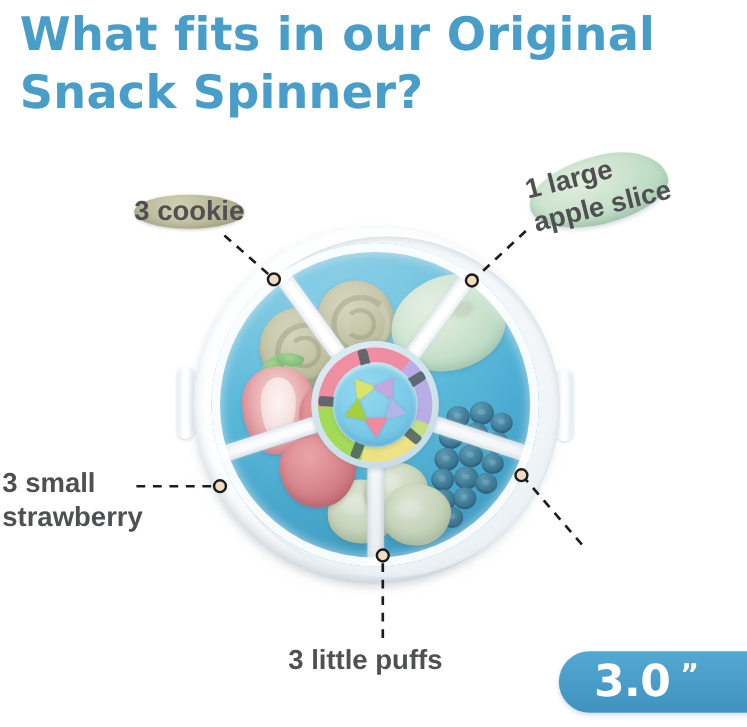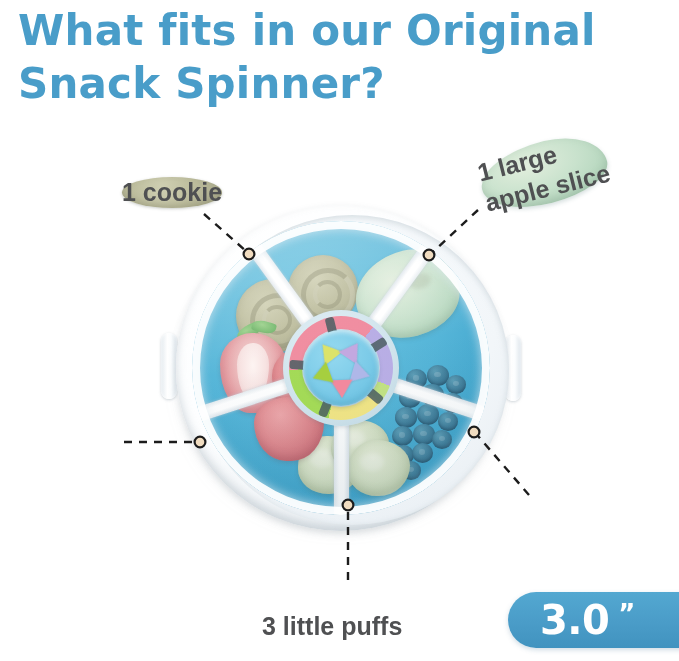--- a/index.html
+++ b/index.html
@@ -47,21 +47,21 @@
     font-family: "Liberation Sans", sans-serif;
     font-size: 25px;
     font-weight: bold;
     line-height: 31px;
     white-space: pre-line;
   }
   .callout.cookie      { left: 122px; top: 177px; }
   .callout.apple       { left: 480px; top: 142px; }
   .callout.strawberry  { left: 2px;   top: 424px; }
   .callout.blueberries { left: 508px; top: 474px; width: 168px; text-align: center; }
-  .callout.puffs       { left: 262px; top: 611px; }
+  .callout.puffs       { left: 262px; top: 585px; }
 
   
   #leaders {
     position: absolute;
     left: 0; top: 0;
     width: 679px;
     height: 661px;
     pointer-events: none;
   }
 
@@ -504,23 +504,25 @@
     </g>
     <g fill="#F0DCC0" stroke="#1c1c1c" stroke-width="2.2">
       <circle cx="249" cy="254" r="5.4"></circle>
       <circle cx="429" cy="255" r="5.4"></circle>
       <circle cx="200" cy="442" r="5.4"></circle>
       <circle cx="474" cy="432" r="5.4"></circle>
       <circle cx="348" cy="505" r="5.4"></circle>
     </g>
   </svg>
 
-  <div class="callout cookie">1 cookie</div>
+  <div class="callout cookie">3 cookie</div>
   <div class="callout apple">1 large
 apple slice</div>
+  <div class="callout strawberry">3 small
+strawberry</div>
   <div class="callout puffs">3 little puffs</div>
 
   <div class="badge">
     <span class="badge-value">3.0</span>
     <span class="badge-unit">”</span>
   </div>
 
 </div>
 
 </body></html>

